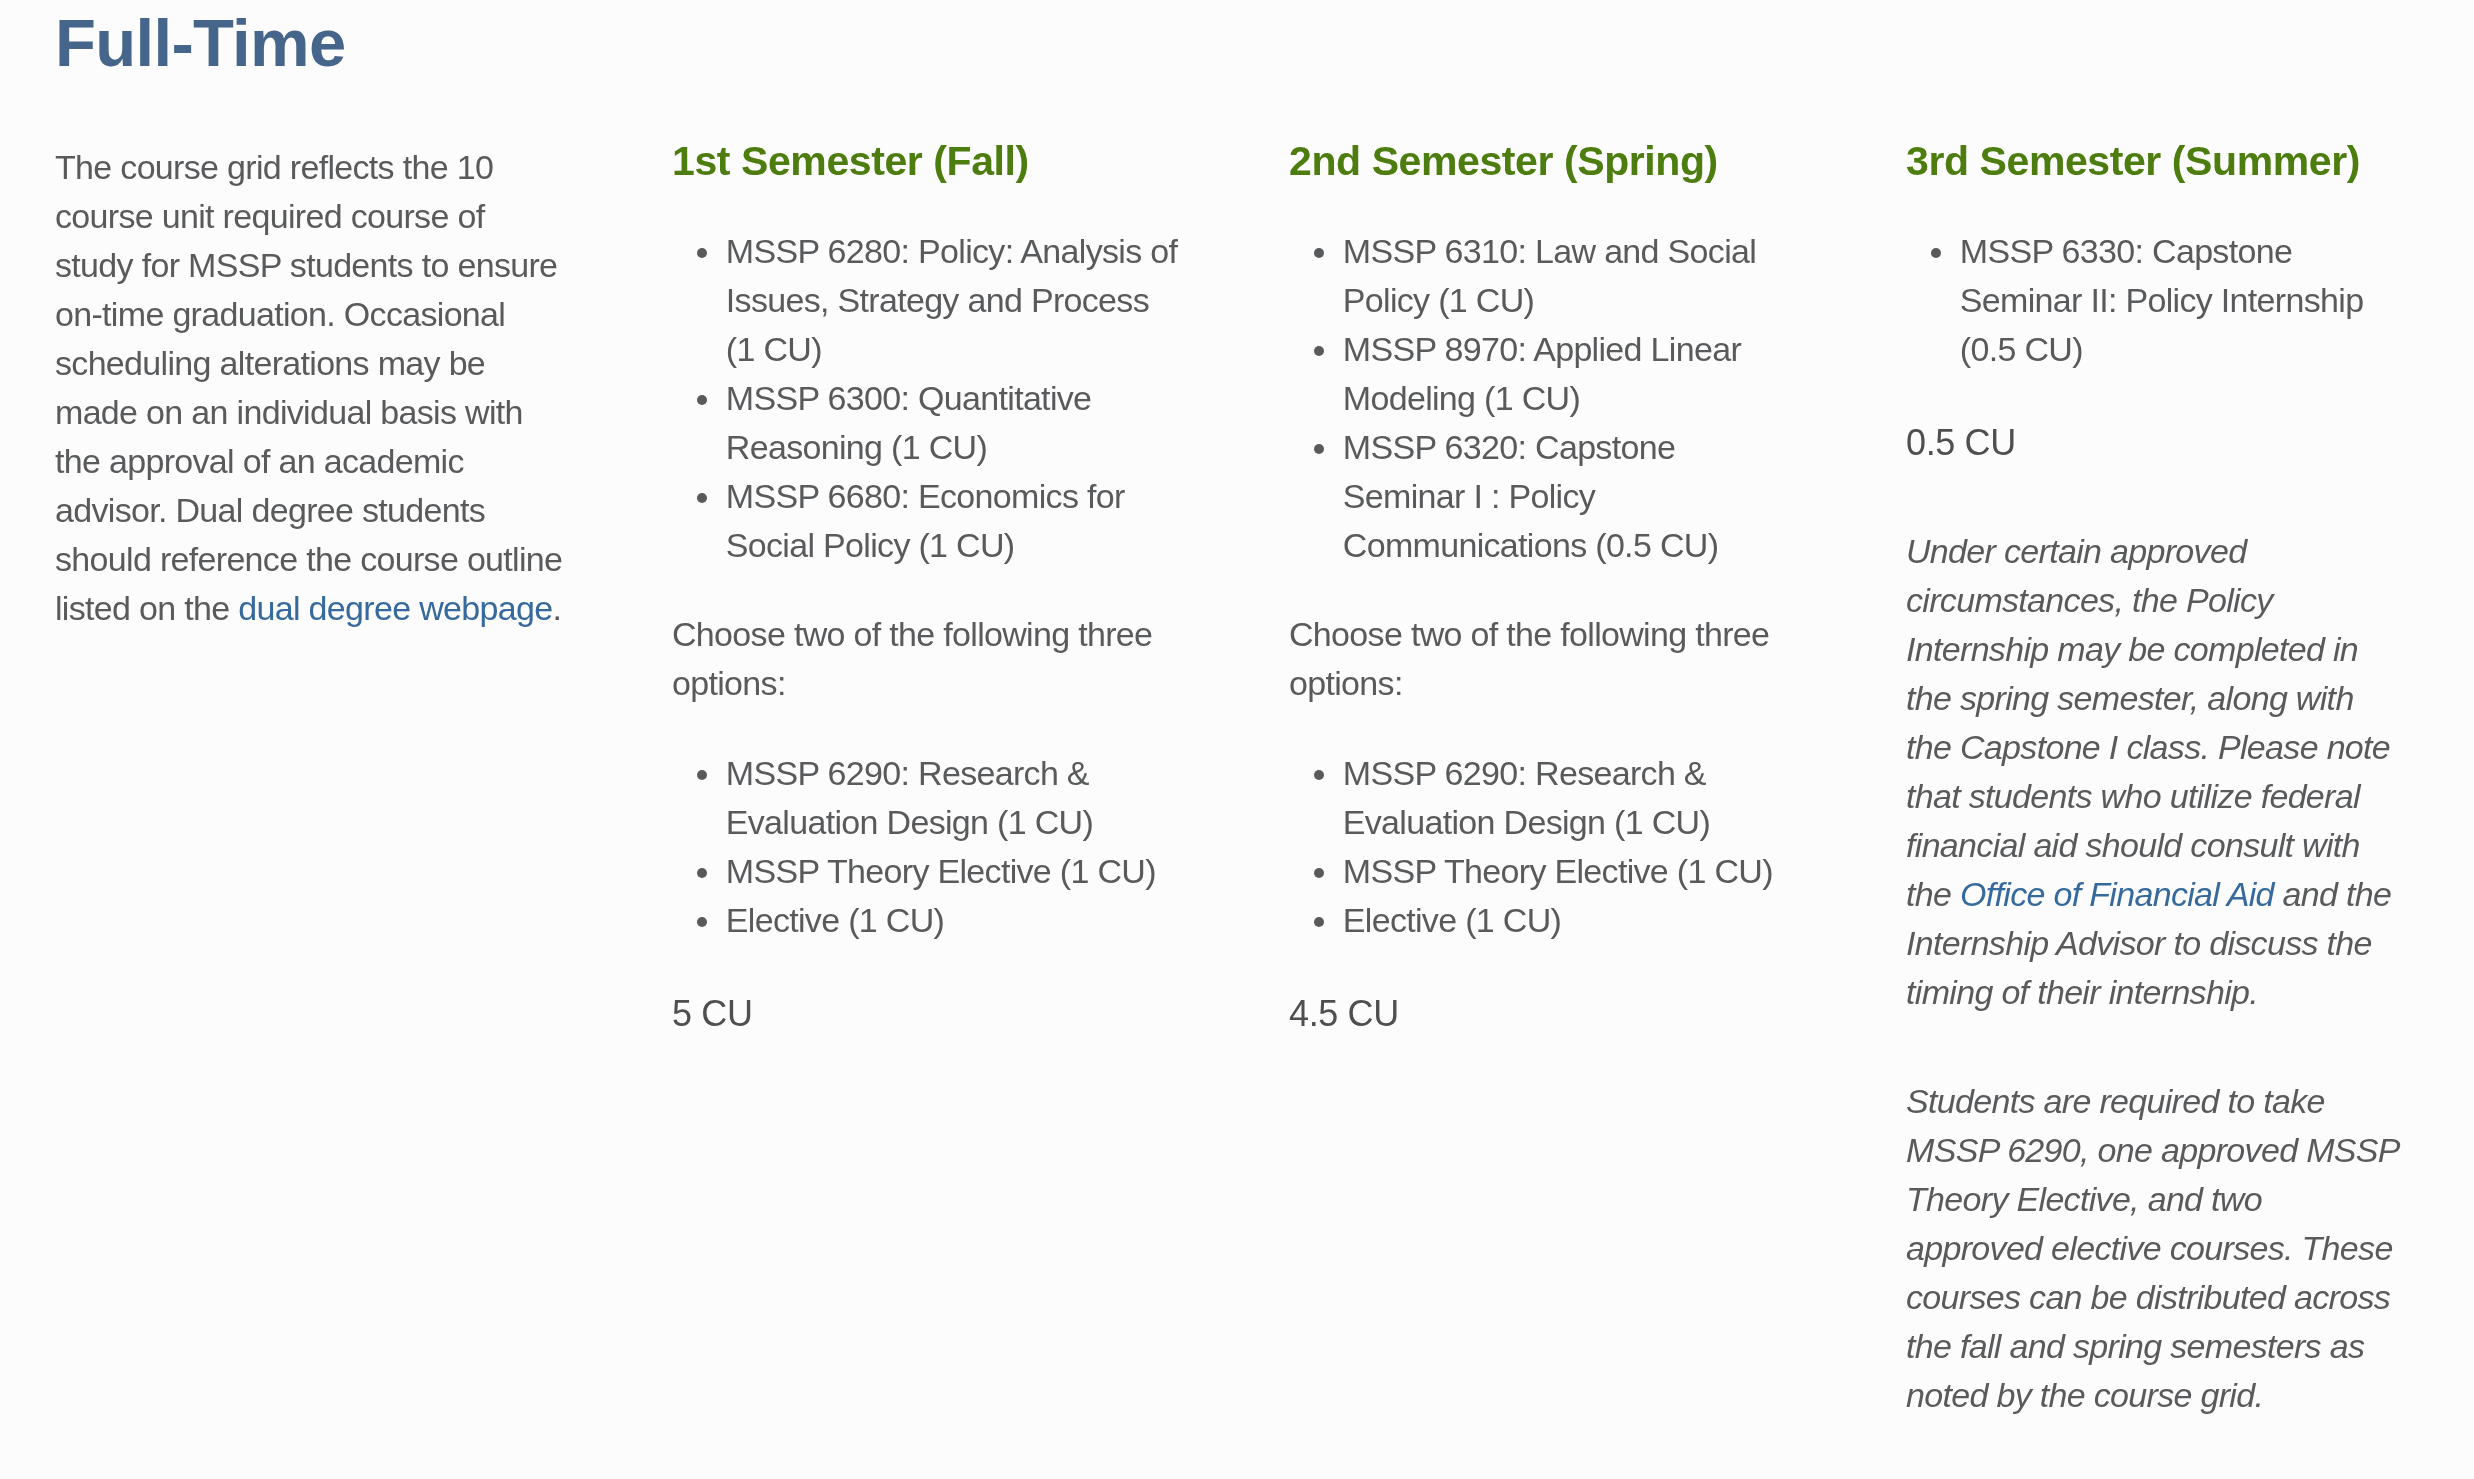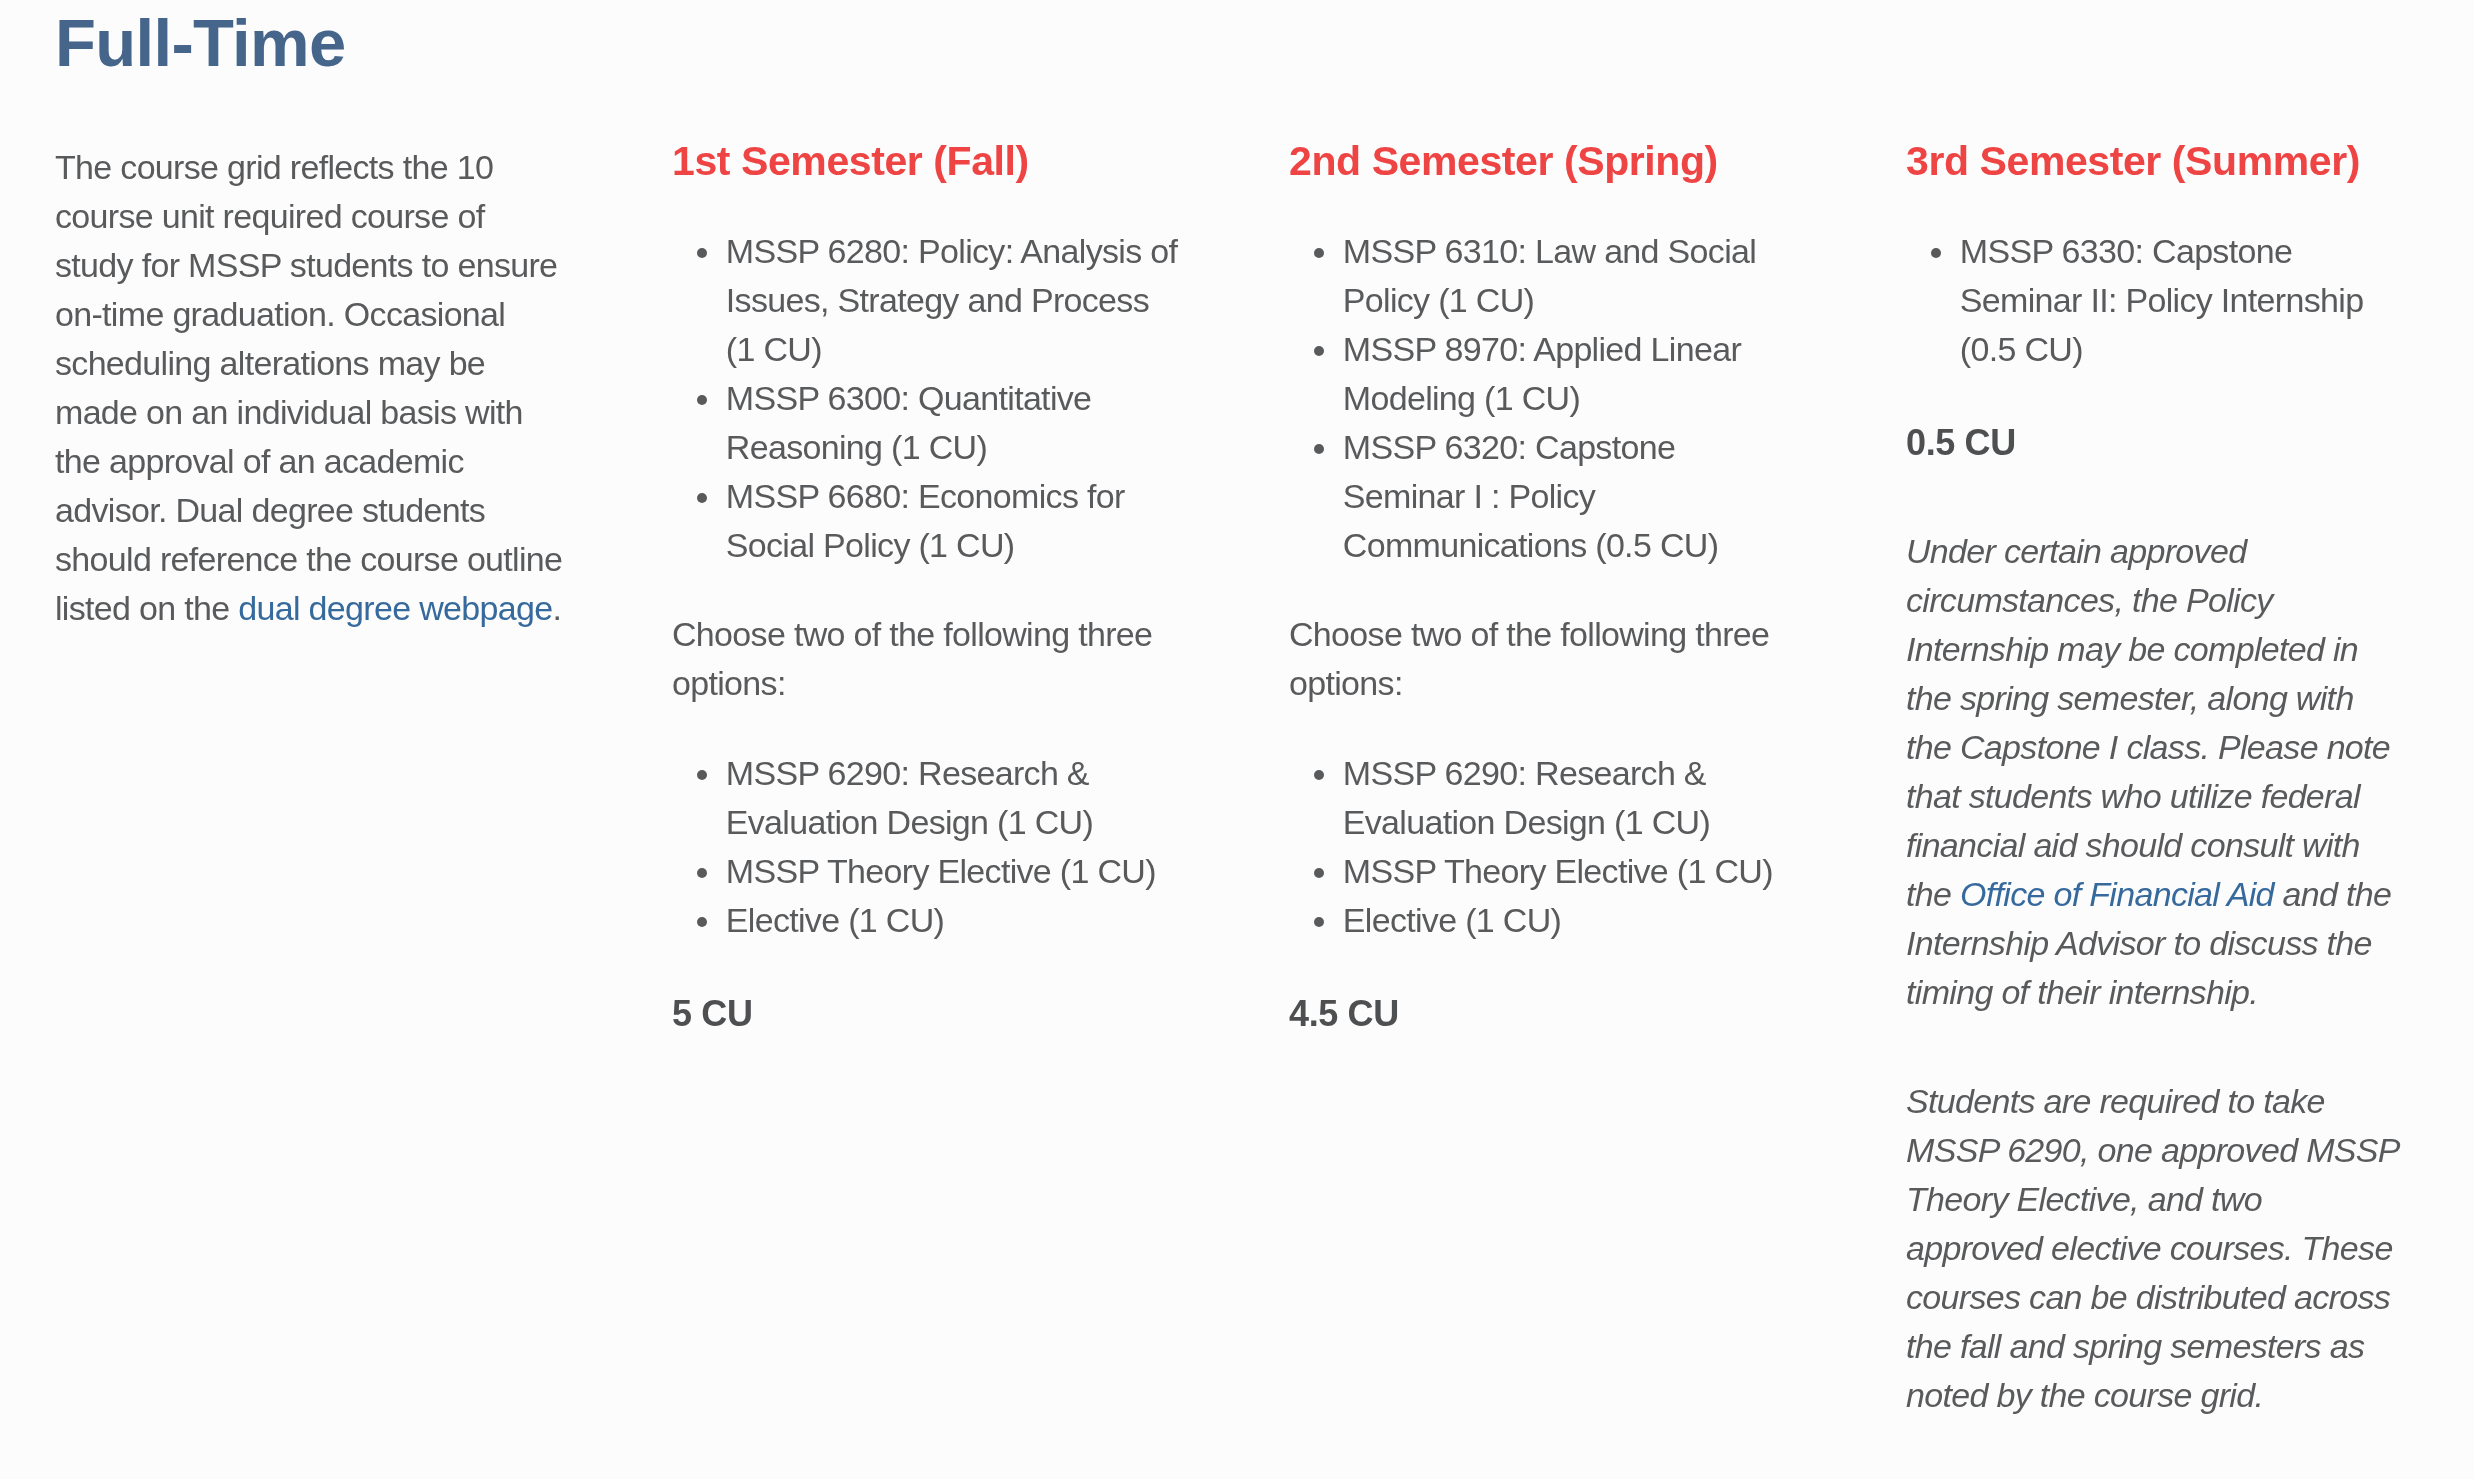--- a/index.html
+++ b/index.html
@@ -34,36 +34,36 @@
     align-items: start;
   }
 
   .intro p { margin: 7.3px 0 0 0; }
 
   h2.sem-heading {
     margin: 0 0 40px 0;
     font-size: 41px;
     line-height: 1.25;
     font-weight: bold;
-    color: #ef4444;
+    color: #4d7c0f;
     letter-spacing: -0.01em;
   }
 
   ul.course-list {
     margin: 4px;
     padding: 0 0 0 48px;
     list-style: disc outside;
   }
   ul.course-list li { margin: 0; padding-left: 1.8px; }
 
   p.choose { margin: 40px 0 41px 0; }
 
   p.total {
     margin: 44px 0 0 0;
-    font-weight: bold;
+    font-weight: normal;
     font-size: 36px;
     color: #4e4f51;
     letter-spacing: -0.01em;
   }
 
   a.link { color: #36699c; text-decoration: none; cursor: pointer; }
 
   p.note {
     margin: 60px 16px 0 0;
     font-style: italic;

